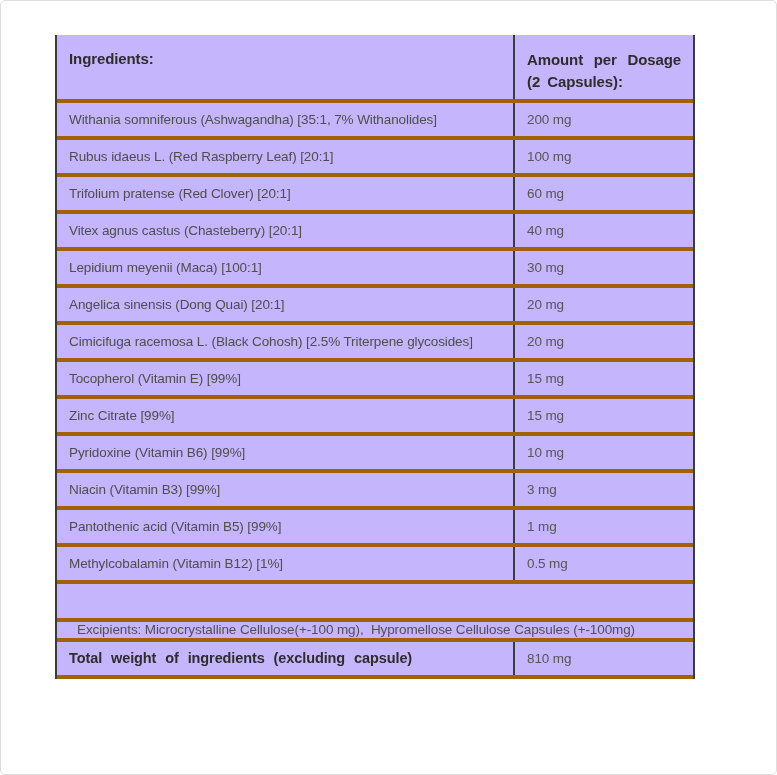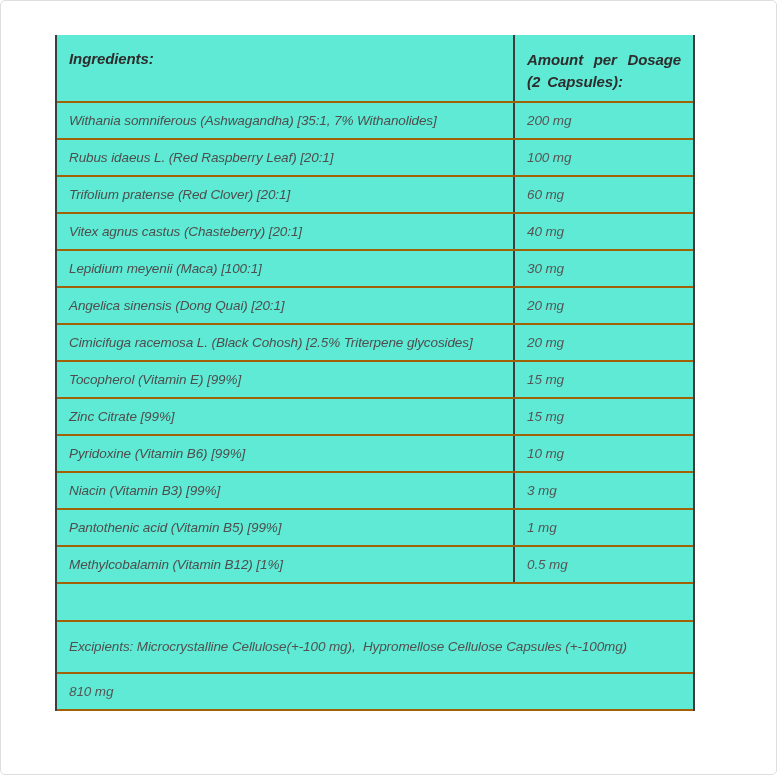--- a/index.html
+++ b/index.html
@@ -23,23 +23,22 @@
     left: 55px;
     top: 35px;
     width: 640px;
     box-sizing: border-box;
     border-left: 2px solid #3d3d3d;
     border-right: 2px solid #3d3d3d;
   }
   .row {
     display: flex;
     box-sizing: border-box;
-    background: #5eead4;
-    border-bottom: 2px solid #a16207;
-    font-style: italic;
+    background: #c4b5fd;
+    border-bottom: 4px solid #a16207;
   }
   .cell {
     box-sizing: border-box;
     display: flex;
     align-items: center;
     padding: 0 12px;
     color: #4e4e4e;
     font-size: 13.5px;
     letter-spacing: -0.1px;
     line-height: 1.3;
@@ -64,21 +63,21 @@
     text-align: justify;
     word-spacing: 3px;
     display: block;
     padding-top: 14px;
     line-height: 1.45;
     border-radius: 24px;
   }
 
   .row.body    { height: 37px; }
   .row.spacer  { height: 38px; }
-  .row.excip   { height: 52px; }
+  .row.excip   { height: 20px; padding-left: 8px; }
   .row.total   { height: 37px; }
 
   .row.body .cell.right { color: #565656; }
 
   
   .alt-font { font-family: "DejaVu Sans", sans-serif; font-size: 12.8px; color: #3f3f3f; }
 
   .row.excip .cell { white-space: pre-wrap; color: #515151; }
 
   .row.total .cell.left {
@@ -169,16 +168,17 @@
 
   <div class="row spacer">
     <div class="cell full"></div>
   </div>
 
   <div class="row excip">
     <div class="cell full">Excipients: Microcrystalline Cellulose(+-100 mg),  Hypromellose Cellulose Capsules (+-100mg)</div>
   </div>
 
   <div class="row total">
+    <div class="cell left">Total weight of ingredients (excluding capsule)</div>
     <div class="cell right">810 mg</div>
   </div>
 
 </div>
 
 </body></html>

